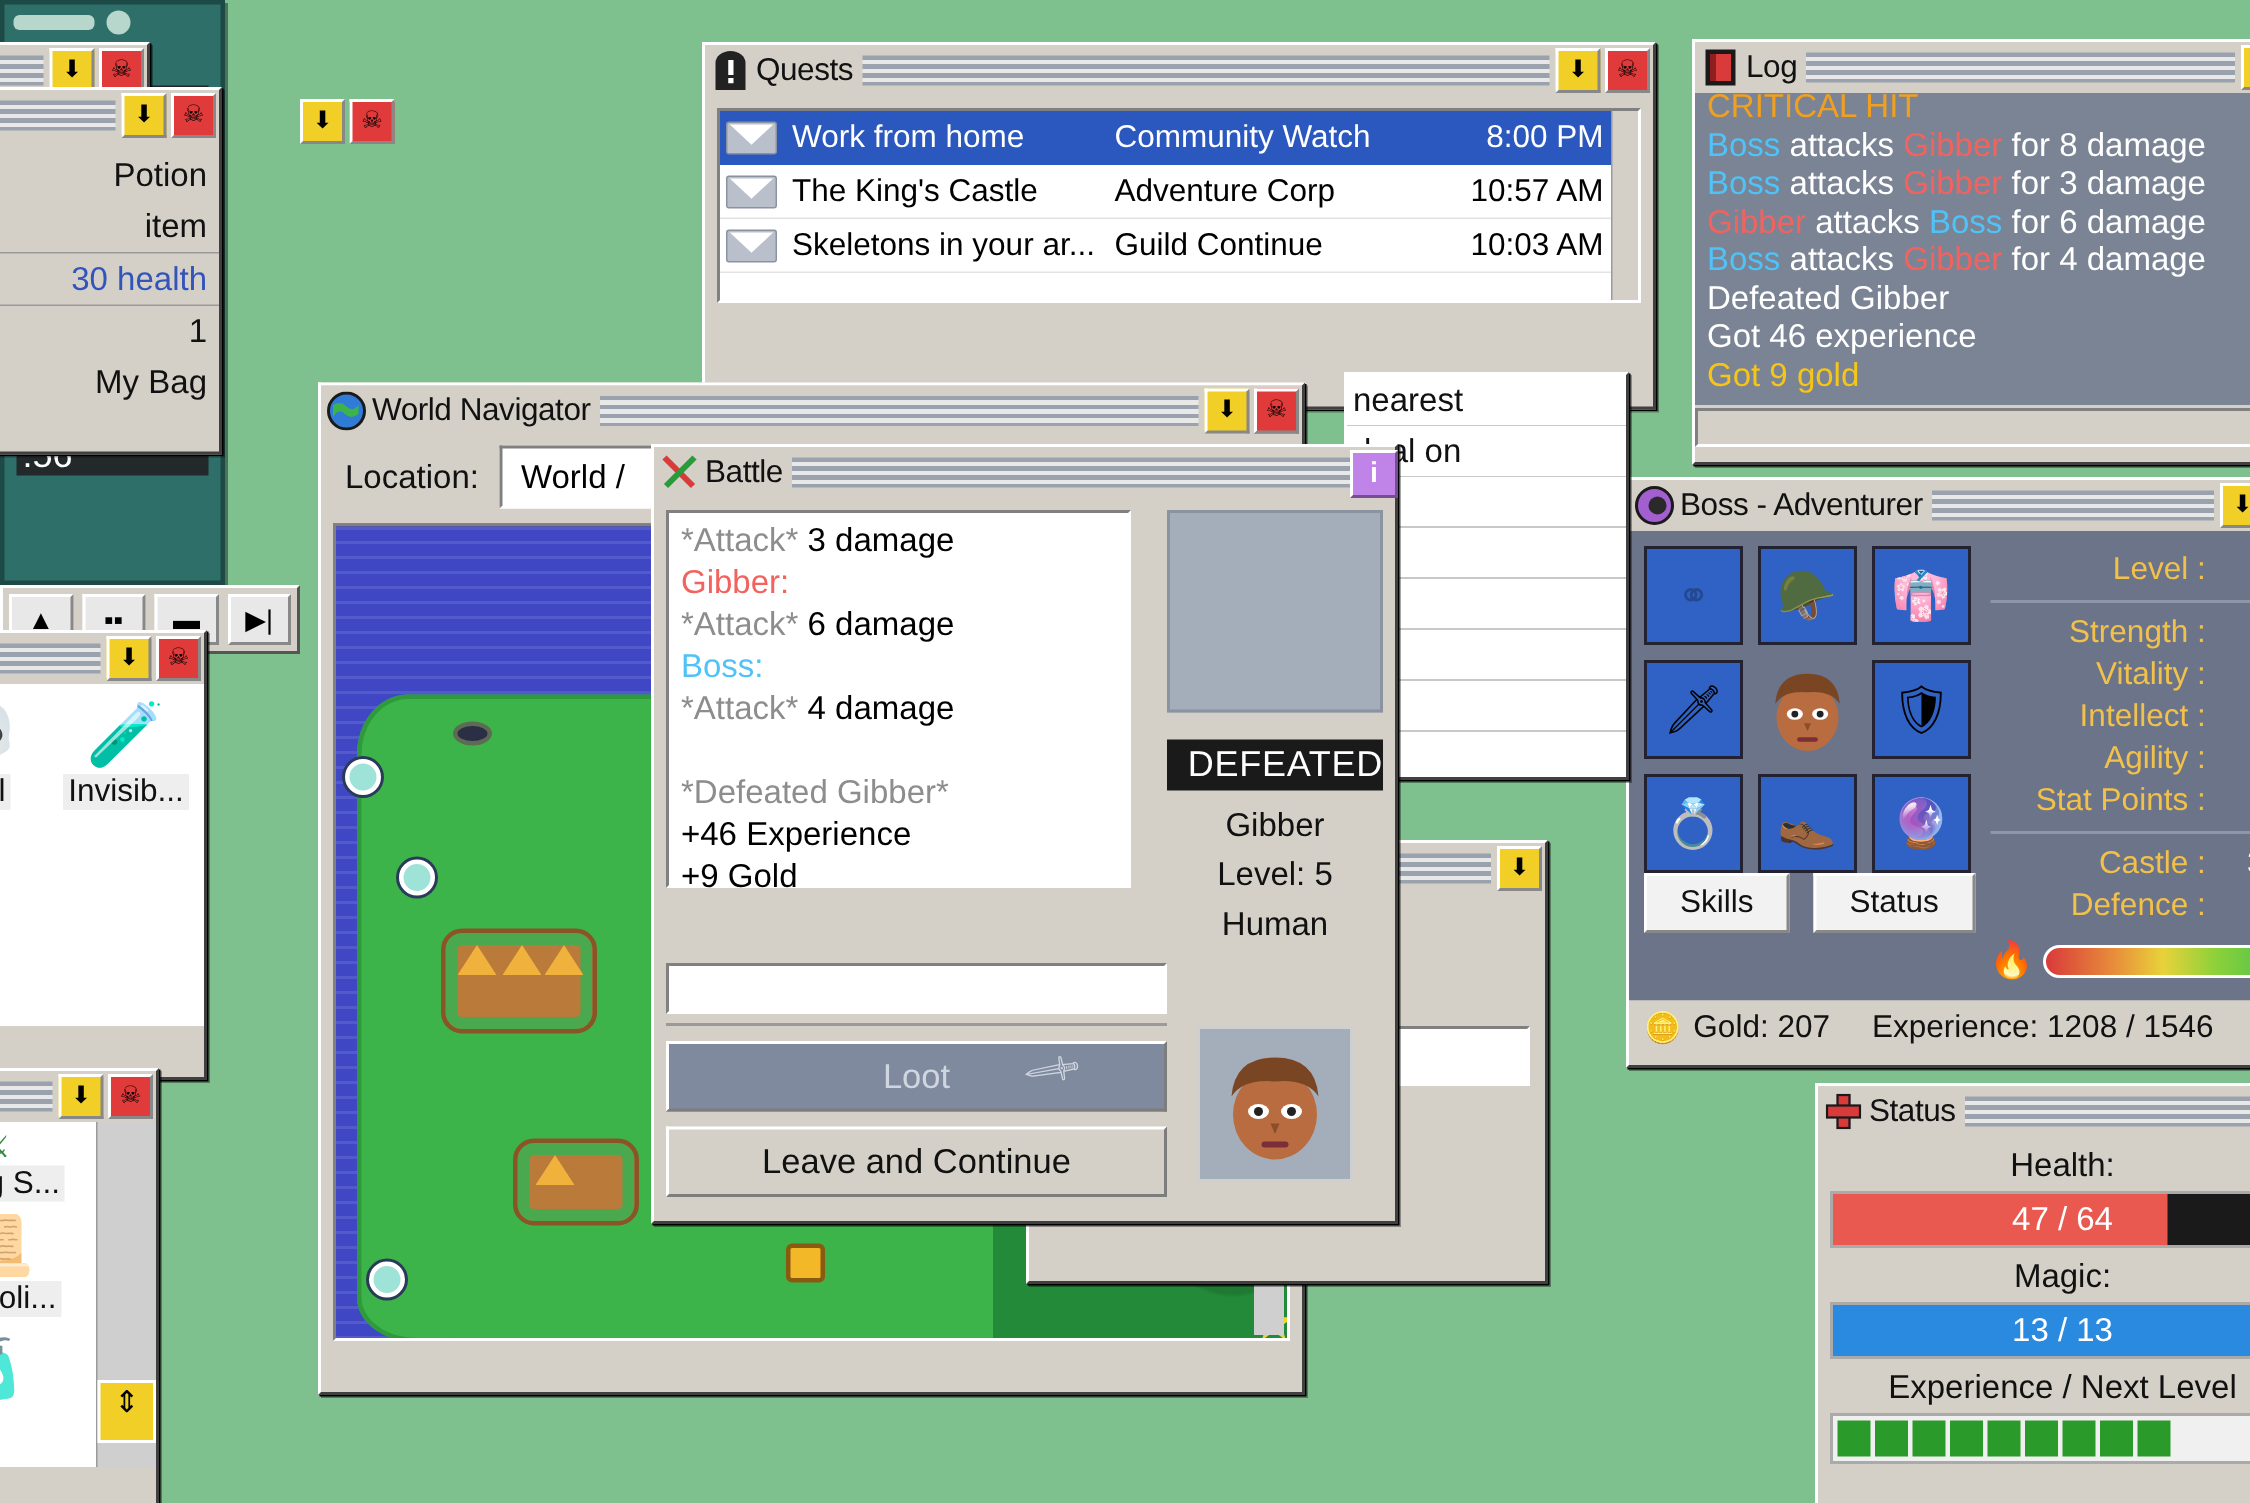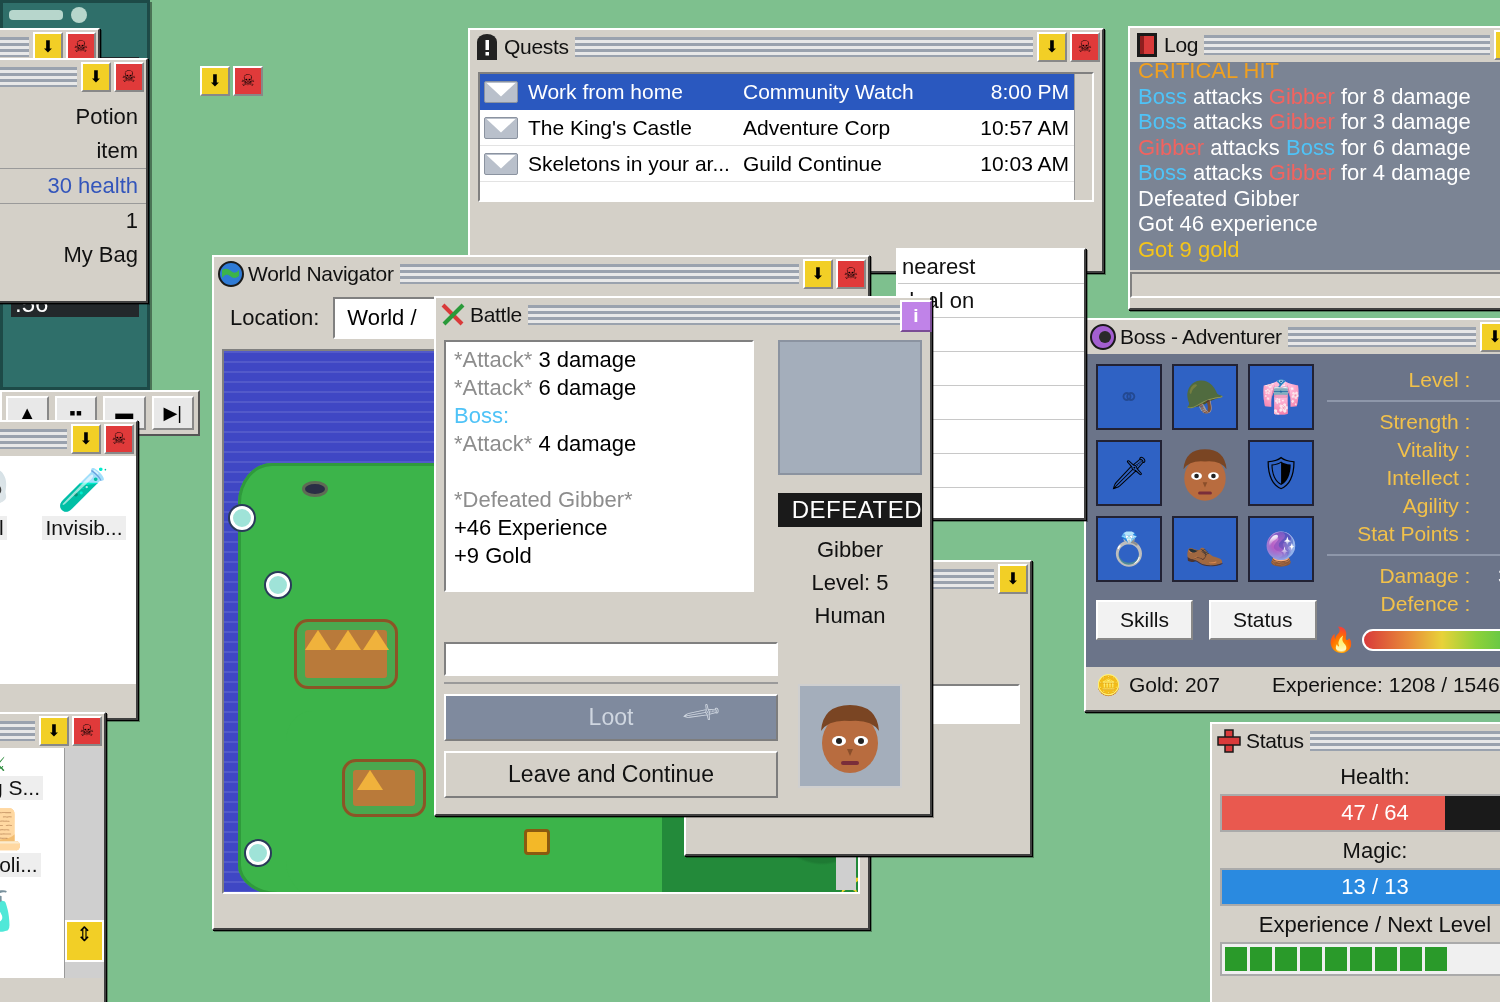--- a/index.html
+++ b/index.html
@@ -136,21 +136,21 @@
          gap:10px; }
   .slot{ background:#2f62c4; border:2px solid #223; display:flex;align-items:center;
          justify-content:center; font-size:32px; }
   .slot.empty{ background:#2f62c4; }
   .heroface{ display:flex; align-items:center; justify-content:center; font-size:46px;}
   .stats{ flex:1; color:#f2c14a; font-size:21px; text-align:right; padding-top:2px; }
   .srow{ display:flex; justify-content:flex-end; gap:8px; line-height:28px; }
   .sval{ color:#fff; width:44px; text-align:right;}
   .sval.cy{ color:#3fd8e8; }
   .hr2{ border-top:2px solid #8e97aa; margin:6px 0;}
-  .btnsrow{ display:flex; gap:16px; margin-top:18px;}
+  .btnsrow{ display:flex; gap:16px; margin-top:0;}
   .wbtn{ background:#f2f2f2; border:2px solid #fff; border-right-color:#888;
          border-bottom-color:#888; font-size:21px; padding:6px 22px; color:#111;}
   .bossfoot{ height:36px; background:#d4d0c8; display:flex; align-items:center;
              font-size:21px; color:#111; padding:0 10px; gap:8px;}
   .meter{ display:flex; align-items:center; gap:6px; margin-top:8px; justify-content:flex-end;}
   .mbar{ width:160px; height:22px; border-radius:11px; border:2px solid #fff;
      background:linear-gradient(to right,#d93a3a 0%,#e8903a 30%,#e8d23a 50%,#8ed13a 72%,#4cc24c 100%);}
 
   
   #status { left:1210px; top:722px; width:330px; height:290px;}
@@ -435,20 +435,21 @@
           <path d="M23 2 L4 21" stroke="#2a9a3a" stroke-width="4"></path>
         </svg>
     </div>
     <div class="ttxt">Battle</div>
     <div class="tfill"></div>
   </div>
   <div class="body">
     <div class="bflex">
       <div class="blogbox">
         <div><span class="dim">*Attack*</span> 3 damage</div>
+        <div class="bred">Gibber:</div>
         <div><span class="dim">*Attack*</span> 6 damage</div>
         <div class="bblue">Boss:</div>
         <div><span class="dim">*Attack*</span> 4 damage</div>
         <div>&nbsp;</div>
         <div class="dim">*Defeated Gibber*</div>
         <div>+46 Experience</div>
         <div>+9 Gold</div>
       </div>
       <div>
         <div class="bportbox"></div>
@@ -569,37 +570,37 @@
       <div class="srow">
         <span>Agility :</span>
         <span class="sval cy">9</span>
       </div>
       <div class="srow">
         <span>Stat Points :</span>
         <span class="sval">0</span>
       </div>
       <div class="hr2"></div>
       <div class="srow">
-        <span>Damage :</span>
+        <span>Castle :</span>
         <span class="sval">3 -</span>
       </div>
       <div class="srow">
         <span>Defence :</span>
         <span class="sval">24</span>
       </div>
       <div class="meter">
         <span style="font-size:24px;">🔥</span>
         <span class="mbar"></span>
       </div>
     </div>
   </div>
   <div class="bossfoot">
     <span style="font-size:20px;">🪙</span>
     <span>Gold: 207</span>
-    <span style="margin-left:44px;">Experience: 1208 / 1546</span>
+    <span style="margin-left:20px;">Experience: 1208 / 1546</span>
   </div>
 </div>
 
 <div class="win" id="status">
   <div class="tbar">
     <div class="tico">
       <svg width="24" height="24" viewBox="0 0 24 24">
           <rect x="8" y="1" width="8" height="22" fill="#d93a3a" stroke="#1a1a1a" stroke-width="1.5"></rect>
           <rect x="1" y="8" width="22" height="8" fill="#d93a3a" stroke="#1a1a1a" stroke-width="1.5"></rect>
         </svg>

